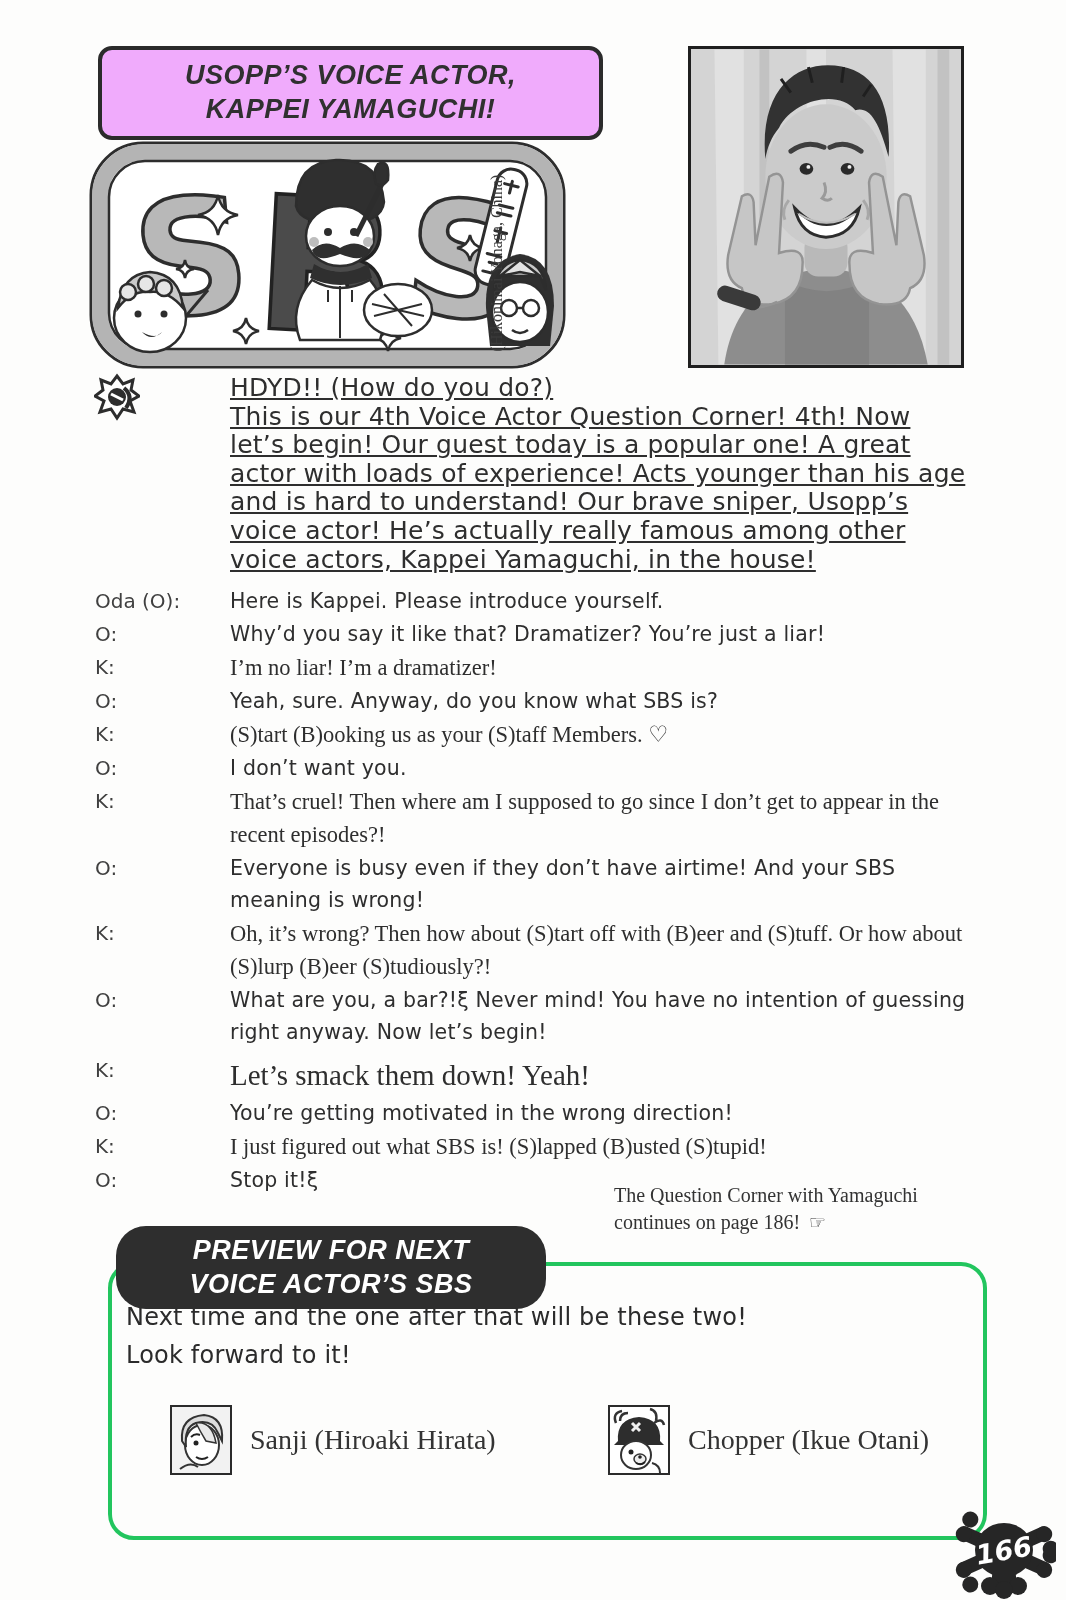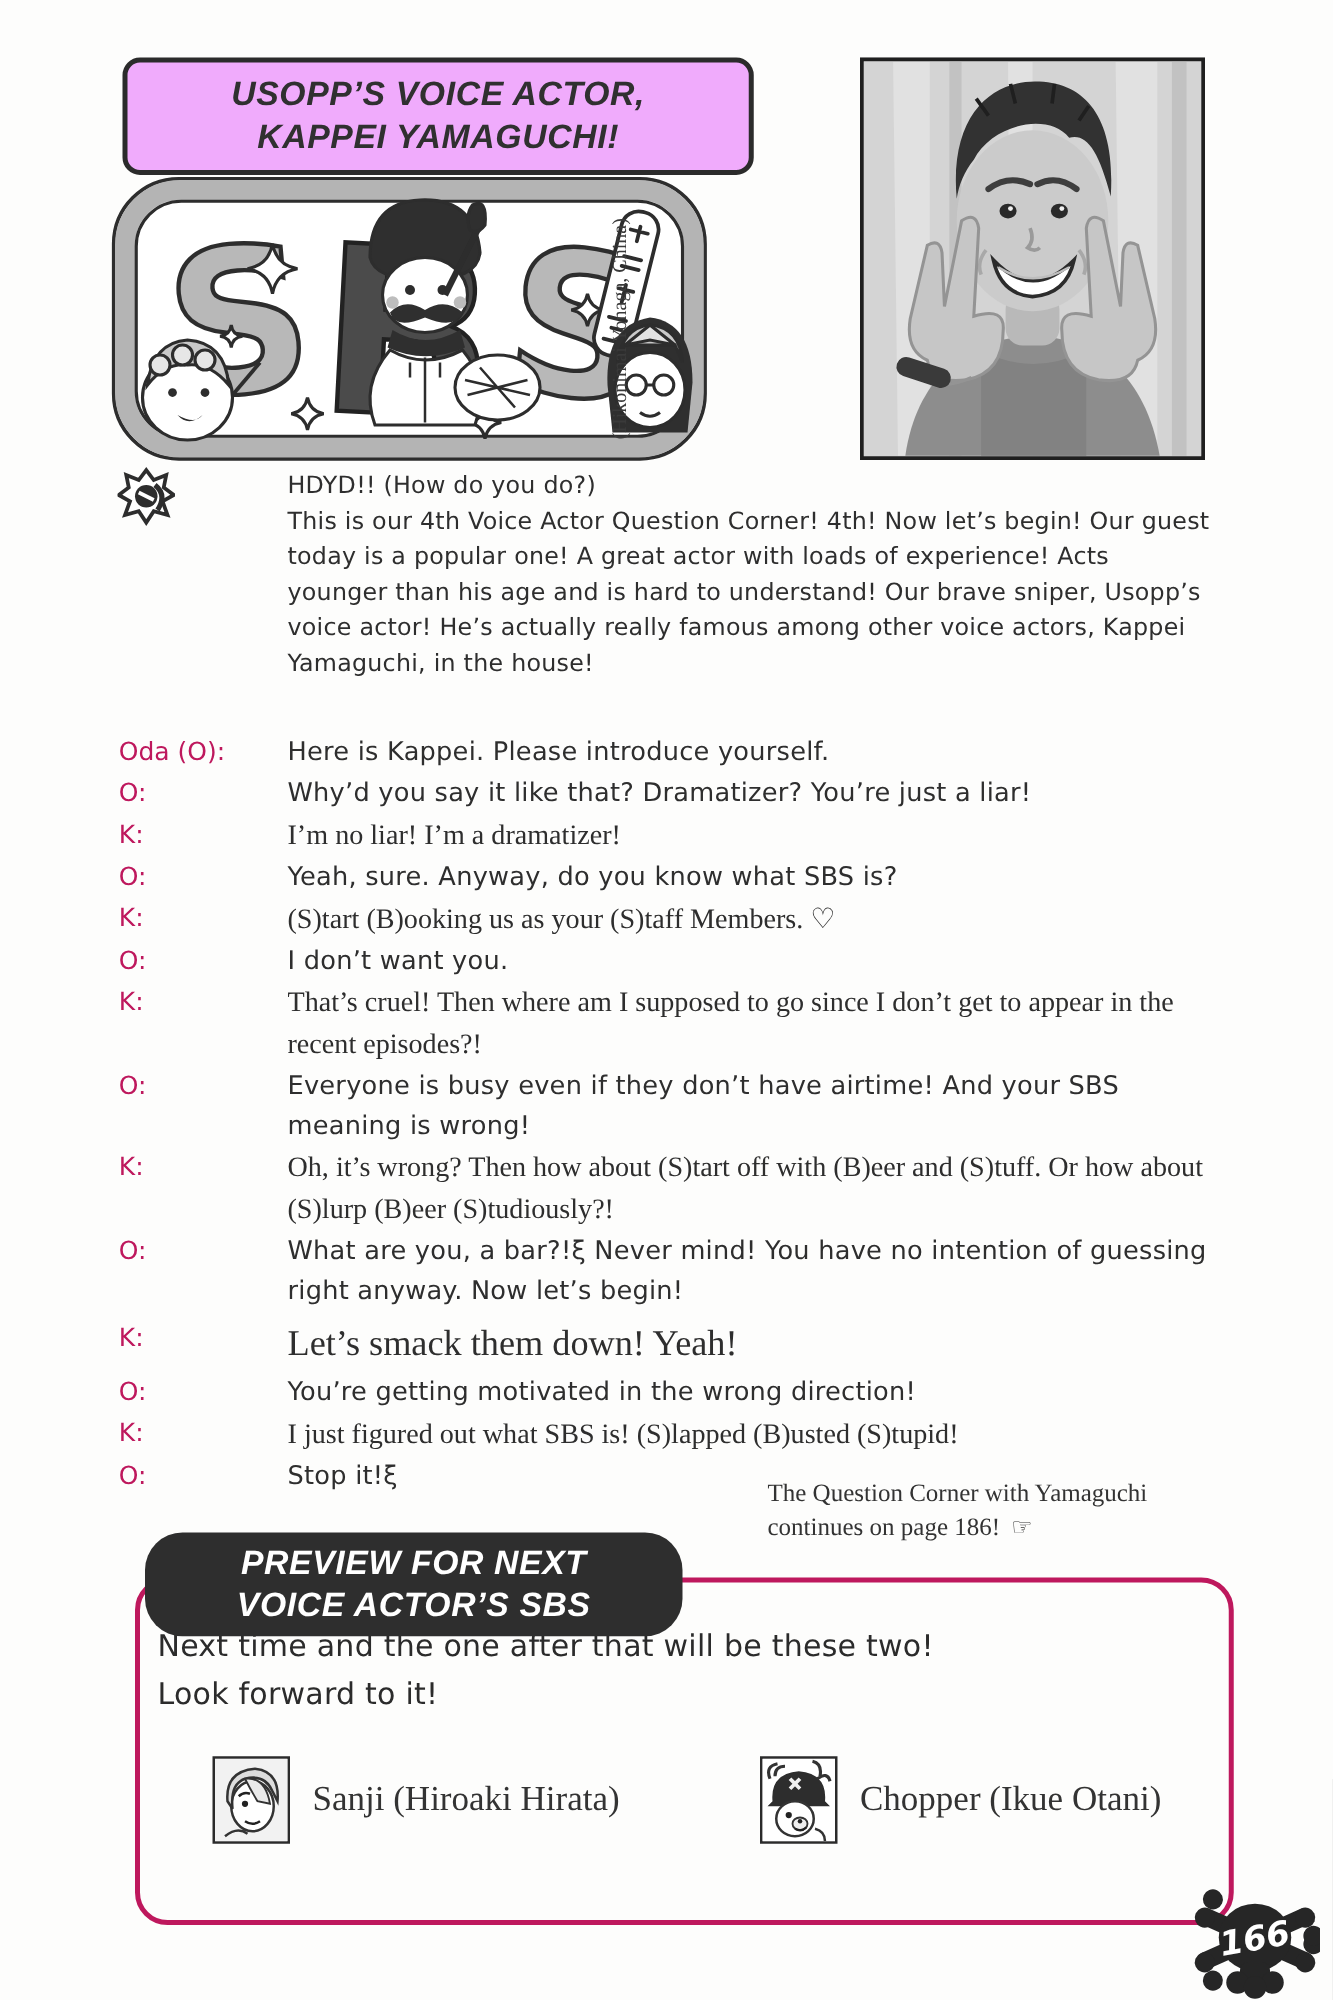--- a/index.html
+++ b/index.html
@@ -35,27 +35,27 @@
   .photo{
     position:absolute;left:688px;top:46px;width:276px;height:322px;
     border:3px solid #1f1f1f;box-sizing:border-box;background:#d6d6d6;
   }
   .photo svg{display:block;width:100%;height:100%;}
 
   
   .intro-icon{position:absolute;left:94px;top:372px;width:46px;height:50px;}
   .intro{
     position:absolute;left:230px;top:374px;width:742px;
-    font-size:19px;line-height:28.6px;color:#2e2e2e;letter-spacing:.2px;
+    font-size:25px;line-height:28.6px;color:#2e2e2e;letter-spacing:.2px;text-decoration:underline;
   }
 
   
   .dialogue{position:absolute;left:95px;top:585px;width:880px;}
   .drow{display:flex;margin:0 0 1px 0;}
-  .spk{flex:0 0 135px;font-size:20px;line-height:32px;color:#be185d;}
+  .spk{flex:0 0 135px;font-size:20px;line-height:32px;color:#404040;}
   .txt{flex:1;color:#2e2e2e;}
   .txt.hand{font-size:20.5px;line-height:32px;letter-spacing:.2px;}
   .txt.serif{font-size:22.5px;line-height:33px;}
   .txt.big{font-size:29px;line-height:42px;}
   .drow.spaced{margin-top:6px;}
 
   
   .note{
     position:absolute;left:614px;top:1182px;width:345px;
     font-size:20px;line-height:1.35;color:#333;
@@ -68,21 +68,21 @@
     background:#2e2e2e;border-radius:30px;z-index:3;
     display:flex;flex-direction:column;align-items:center;justify-content:center;
     font-family:"Liberation Sans","DejaVu Sans",sans-serif;
     font-weight:bold;font-style:italic;font-size:27px;line-height:1.25;
     color:#fff;letter-spacing:.5px;text-align:center;
   }
 
   
   .bottom-box{
     position:absolute;left:108px;top:1262px;width:879px;height:278px;
-    border:4px solid #be185d;border-radius:26px;box-sizing:border-box;
+    border:4px solid #22c55e;border-radius:26px;box-sizing:border-box;
     background:transparent;z-index:2;
   }
   .next-text{
     position:absolute;left:14px;top:32px;width:840px;
     font-size:24px;line-height:38px;color:#2b2b2b;letter-spacing:.2px;
   }
   .cast-row{position:absolute;left:0;top:138px;width:100%;height:78px;}
   .cast{position:absolute;display:flex;align-items:center;height:72px;padding-left:48px;}
   .cast.sanji{left:10px;}
   .cast.chopper{left:448px;}

